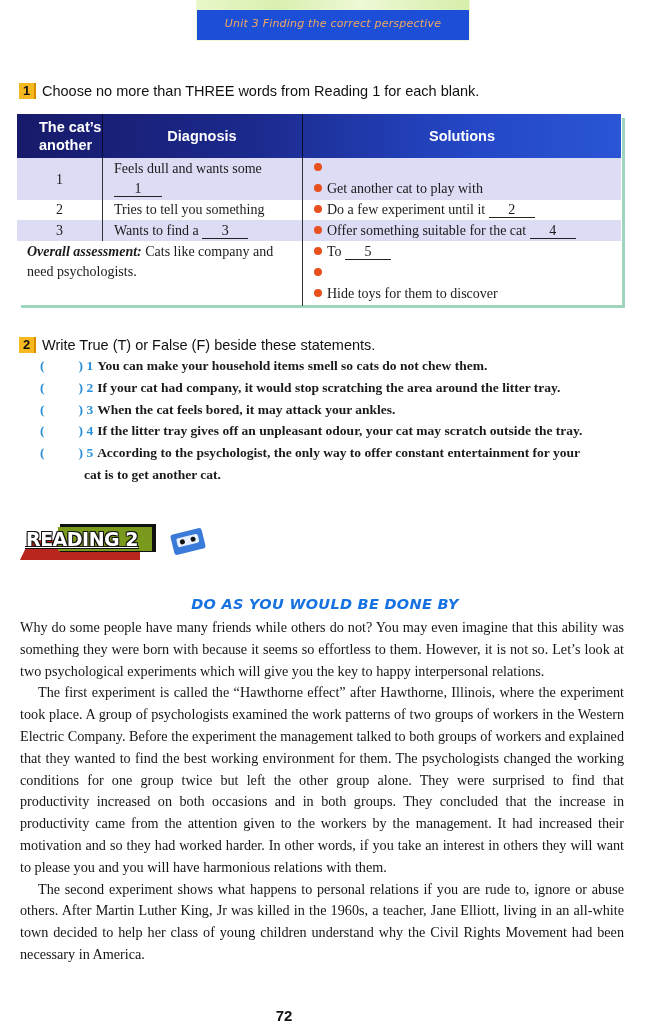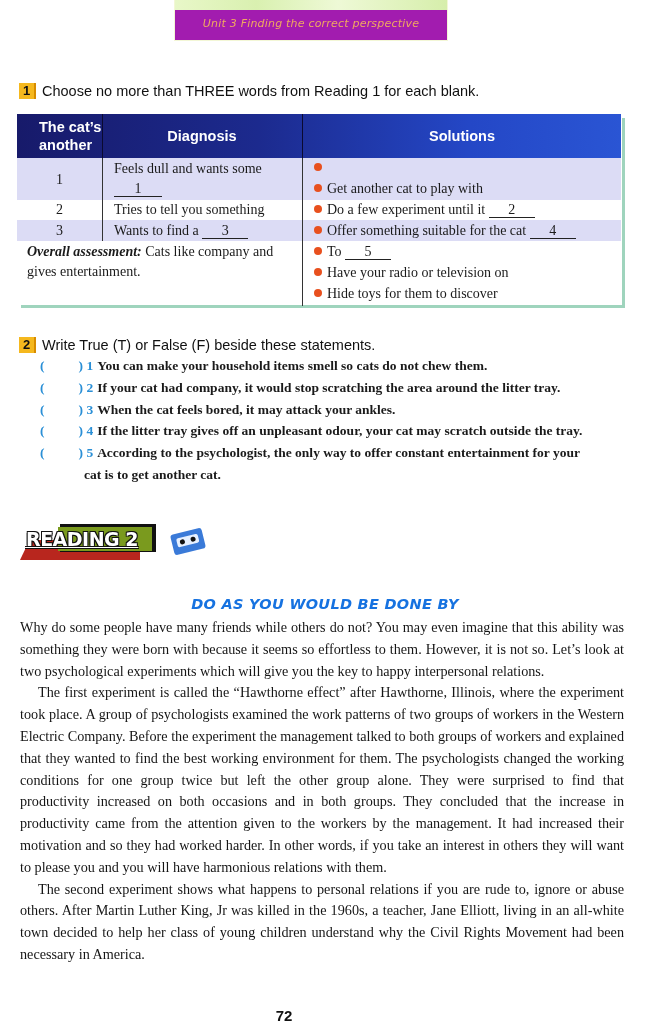--- a/index.html
+++ b/index.html
@@ -1,17 +1,17 @@
 <!DOCTYPE html>
 <html><head>
 <meta charset="utf-8">
 <style>
   html, body { margin:0; padding:0; background:#ffffff; }
   body { width:650px; height:1025px; position:relative; overflow:hidden; font-family:"Liberation Serif", serif; color:#1a1a1a; }
-  .unit-banner { position:absolute; left:174px; top:0; width:272px; height:40px; background:#a21caf; border:1px solid #f3f7d6; border-top:none; }
+  .unit-banner { position:absolute; left:196px; top:0; width:272px; height:40px; background:#1d4ed8; border:1px solid #f3f7d6; border-top:none; }
   .unit-banner .grass { height:10px; background:linear-gradient(90deg,#e8f7c8,#d9f0b0 30%,#eef9d6 60%,#d6eeab); }
   .unit-title { display:block; text-align:center; font-family:"DejaVu Sans", sans-serif; font-style:italic; font-size:11px; color:#f0a860; margin-top:7px; letter-spacing:0.2px; }
 
   .ex-head { position:absolute; left:19px; font-family:"Liberation Sans", sans-serif; font-size:14.5px; color:#111; display:flex; align-items:center; }
   .num-badge { display:inline-block; width:15px; height:16px; background:#f5b81e; border-right:2px solid #d78c00; color:#111; font-weight:bold; font-size:13px; text-align:center; line-height:16px; margin-right:6px; font-family:"Liberation Sans", sans-serif; }
 
   .table-wrap { position:absolute; left:17px; top:114px; width:604px; height:192px; }
   .table-shadow { position:absolute; left:4px; top:4px; right:-4px; bottom:-2px; border:3px solid #9fd4bd; border-left:none; border-top:none; }
   .tbl-header { position:absolute; left:0; top:0; width:604px; height:44px; background:linear-gradient(90deg,#171a6a 0%,#1c2a8e 40%,#2447c6 75%,#2a55d4 100%); color:#fff; font-family:"Liberation Sans", sans-serif; font-weight:bold; font-size:14.5px; }
   .th { position:absolute; top:0; height:44px; display:flex; align-items:center; justify-content:center; text-align:center; }
@@ -88,29 +88,29 @@
   <div class="cell" style="left:97px;top:86px;">Tries to tell you something</div>
 
   <div class="cell" style="left:0;width:85px;top:107px;text-align:center;">3</div>
   <div class="cell" style="left:97px;top:107px;">
     <span>Wants to find a</span>
     <span class="blank" style="width:46px;">3</span>
   </div>
 
   <div class="cell" style="left:10px;top:128px;width:275px;">
     <b><i>Overall assessment:</i></b><span> Cats like company and</span><br>
-    <span>gives entertainment.</span>
+    <span>need psychologists.</span>
   </div>
 
   <div class="sol" style="top:44px;"><span class="bullet"></span></div>
   <div class="sol" style="top:65px;"><span class="bullet"></span><span>Get another cat to play with</span></div>
   <div class="sol" style="top:86px;"><span class="bullet"></span><span>Do a few experiment until it</span> <span class="blank" style="width:46px;">2</span></div>
   <div class="sol" style="top:107px;"><span class="bullet"></span><span>Offer something suitable for the cat</span> <span class="blank" style="width:46px;">4</span></div>
   <div class="sol" style="top:128px;"><span class="bullet"></span><span>To</span> <span class="blank" style="width:46px;">5</span></div>
-  <div class="sol" style="top:149px;"><span class="bullet"></span><span>Have your radio or television on</span></div>
+  <div class="sol" style="top:149px;"><span class="bullet"></span></div>
   <div class="sol" style="top:170px;"><span class="bullet"></span><span>Hide toys for them to discover</span></div>
 </div>
 
 <div class="ex-head" style="top:337px;">
   <span class="num-badge">2</span>
   <span>Write True (T) or False (F) beside these statements.</span>
 </div>
 
 <div class="tf-item" style="top:356px;">
   <span class="paren">(</span><span style="display:inline-block;width:34px;"></span><span class="paren">)</span>

